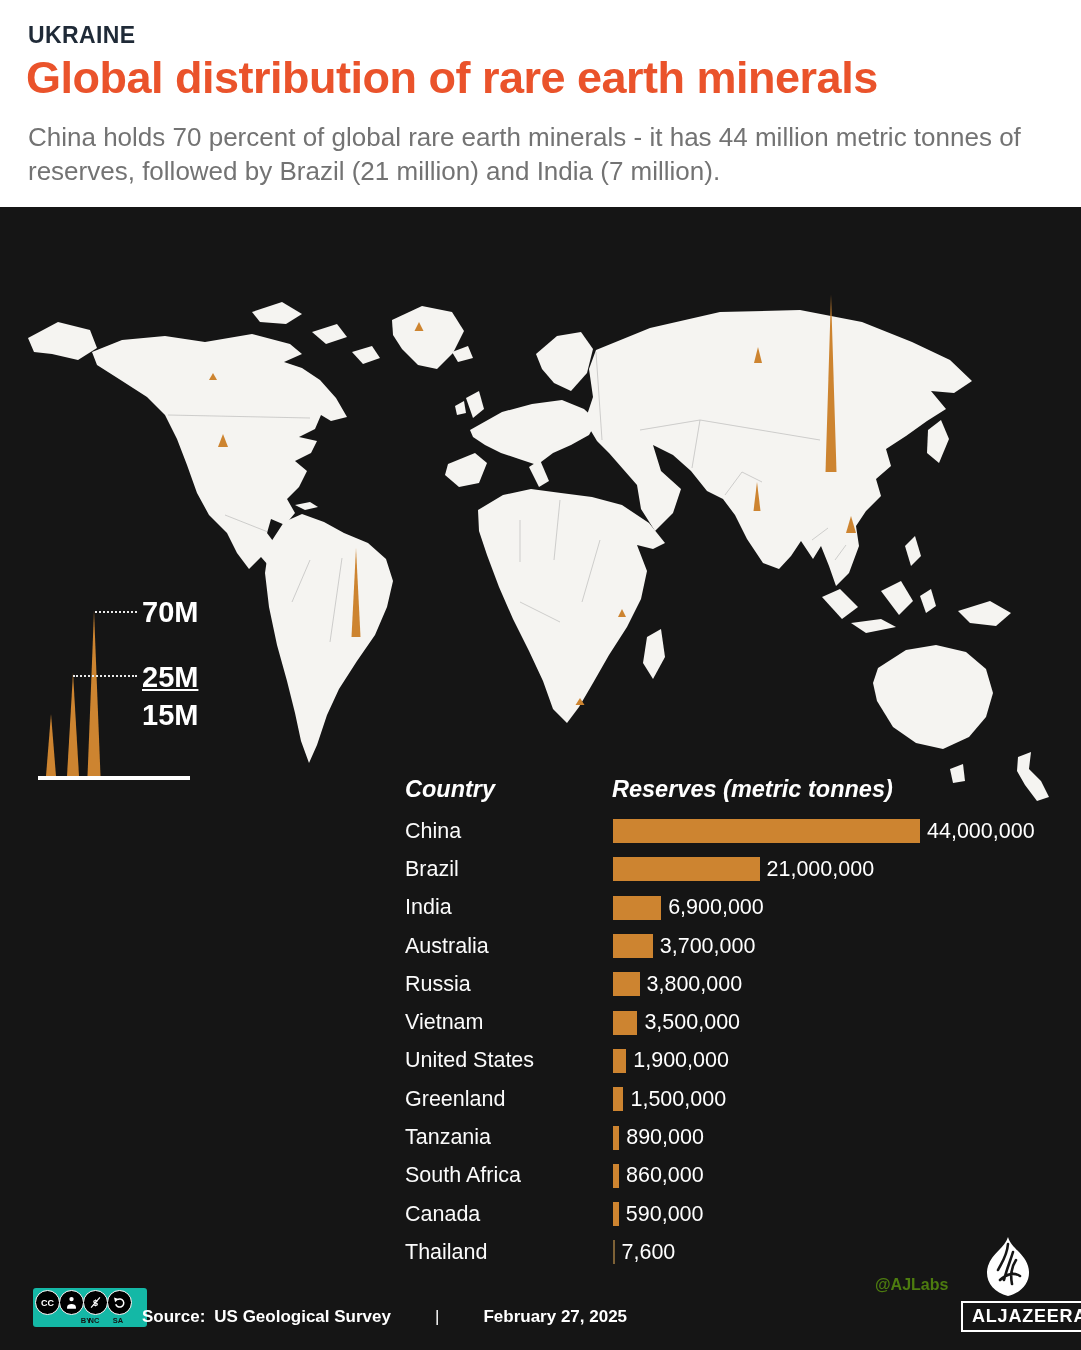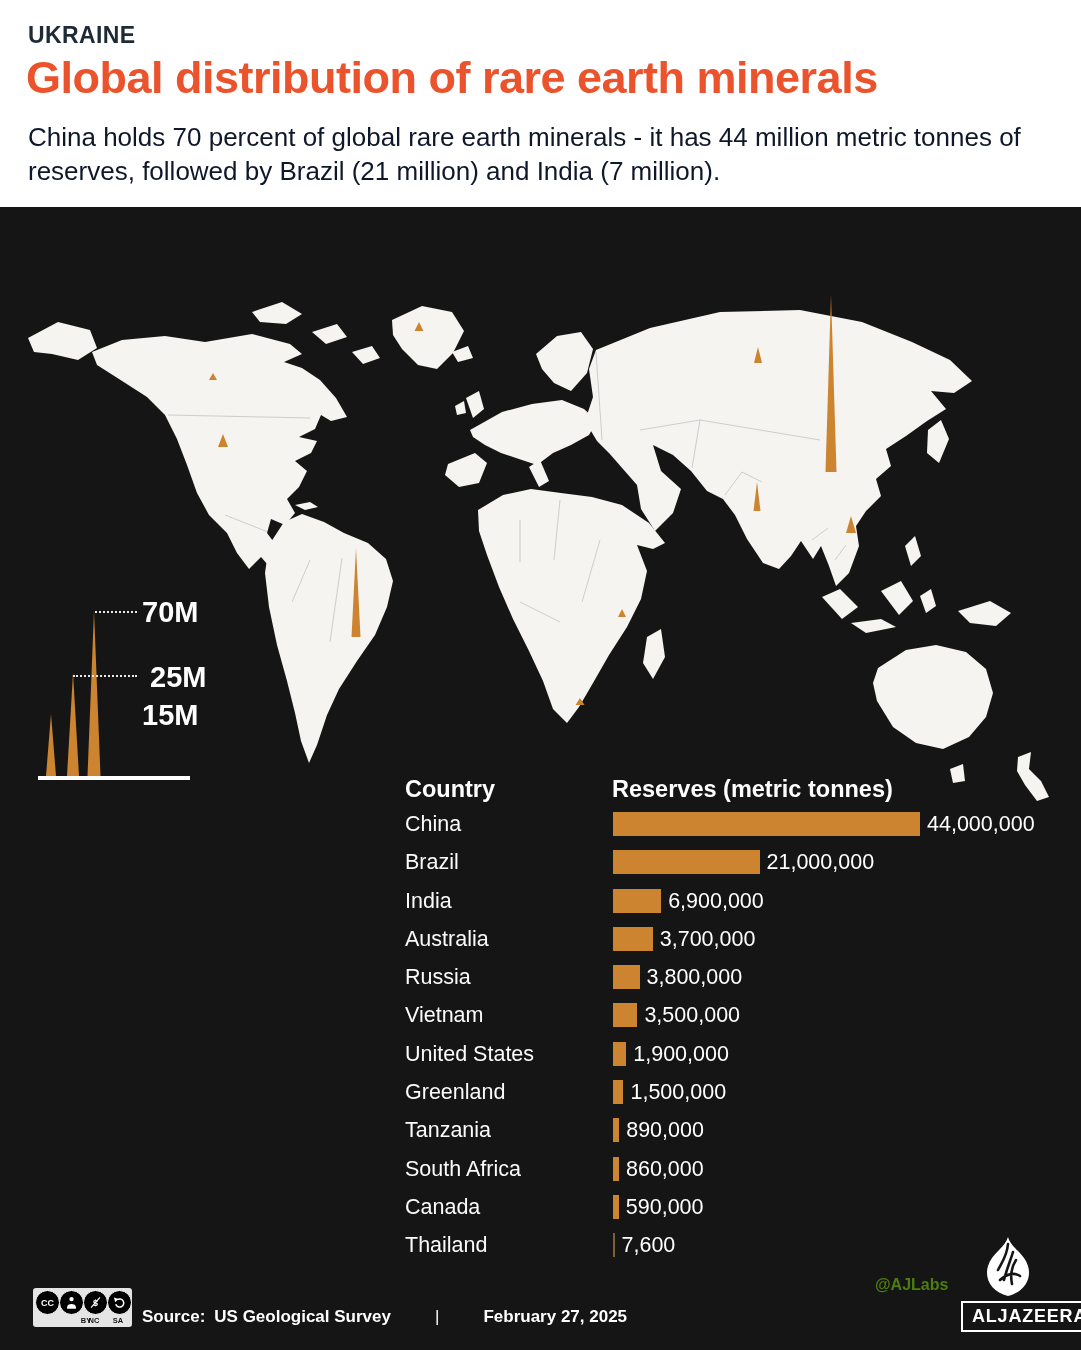--- a/index.html
+++ b/index.html
@@ -4,41 +4,41 @@
 <style>
   html,body{margin:0;padding:0;background:#ffffff;}
   .page{position:relative;width:1081px;height:1350px;overflow:hidden;background:#ffffff;
         font-family:"Liberation Sans",sans-serif;}
   
   .kicker{position:absolute;left:28px;top:22px;font-size:23px;font-weight:800;
           color:#1f2a37;letter-spacing:.4px;}
   .title{position:absolute;left:26px;top:52px;font-size:45px;font-weight:700;
          color:#ea532b;letter-spacing:-.5px;white-space:nowrap;}
   .subtitle{position:absolute;left:28px;top:120px;width:1018px;font-size:26px;
-            line-height:34px;color:#0f172a;font-weight:400;}
+            line-height:34px;color:#737373;font-weight:400;}
   
   .panel{position:absolute;left:0;top:207px;width:1081px;height:1143px;background:#151515;}
   .map-svg{position:absolute;left:0;top:207px;width:1081px;height:700px;}
   
   .legend-label{position:absolute;color:#ffffff;font-size:29px;font-weight:700;}
-  .lbl-40{left:142px;top:596px;} .lbl-25{left:150px;top:661px;} .lbl-15{left:142px;top:699px;}
+  .lbl-40{left:142px;top:596px;} .lbl-25{left:142px;top:661px;text-decoration:underline;} .lbl-15{left:142px;top:699px;}
   .leader{position:absolute;border-top:2px dotted #e9e9e9;height:0;}
   .leader-40{left:95px;top:611px;width:42px;}
   .leader-25{left:73px;top:675px;width:64px;}
   .legend-base{position:absolute;left:38px;top:776px;width:152px;height:4px;background:#ffffff;}
   
-  .thead{position:absolute;top:776px;color:#ffffff;font-size:23.5px;font-weight:700;}
+  .thead{position:absolute;top:776px;color:#ffffff;font-size:23.5px;font-weight:700;font-style:italic;}
   .th-country{left:405px;} .th-reserves{left:612px;text-align:center;}
   .rows{position:absolute;left:405px;top:812px;width:660px;}
-  .trow{display:flex;height:38.3px;}
+  .trow{display:flex;align-items:center;height:38.3px;}
   .tcountry{width:208px;color:#fbfbfb;font-size:21.5px;}
   .tbar{height:24px;background:#cd8430;flex:none;}
   .tval{margin-left:7px;color:#ffffff;font-size:21.5px;}
   
-  .cc-badge{position:absolute;left:33px;top:1288px;width:99px;height:39px;background:#e5e5e5;
+  .cc-badge{position:absolute;left:33px;top:1288px;width:114px;height:39px;background:#14b8a6;
             border-radius:3px;}
   .cc-circle{position:absolute;top:2px;width:23px;height:23px;border-radius:50%;background:#000;
              border:1.5px solid #fff;display:flex;align-items:center;justify-content:center;
              color:#fff;font-size:9px;font-weight:800;}
   .cc-label{position:absolute;top:28px;width:26px;text-align:center;font-size:7.5px;
             font-weight:800;color:#141414;}
   .source-line{position:absolute;left:142px;top:1307px;display:flex;align-items:flex-start;
                color:#ffffff;font-size:17px;font-weight:600;}
   .source-line .sep{margin:0 44px;font-weight:400;}
   .source-line .slabel{margin-right:9px;}

